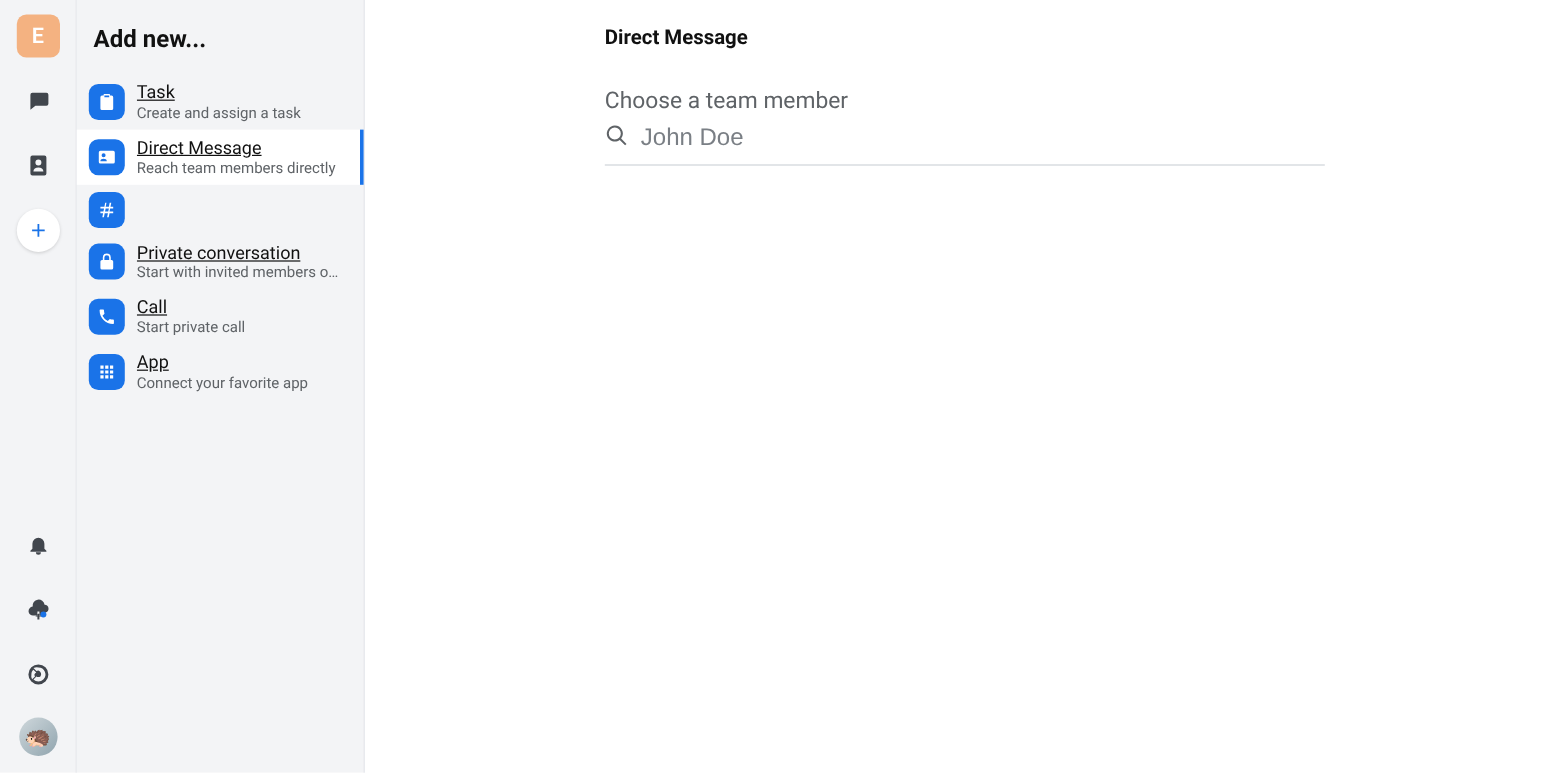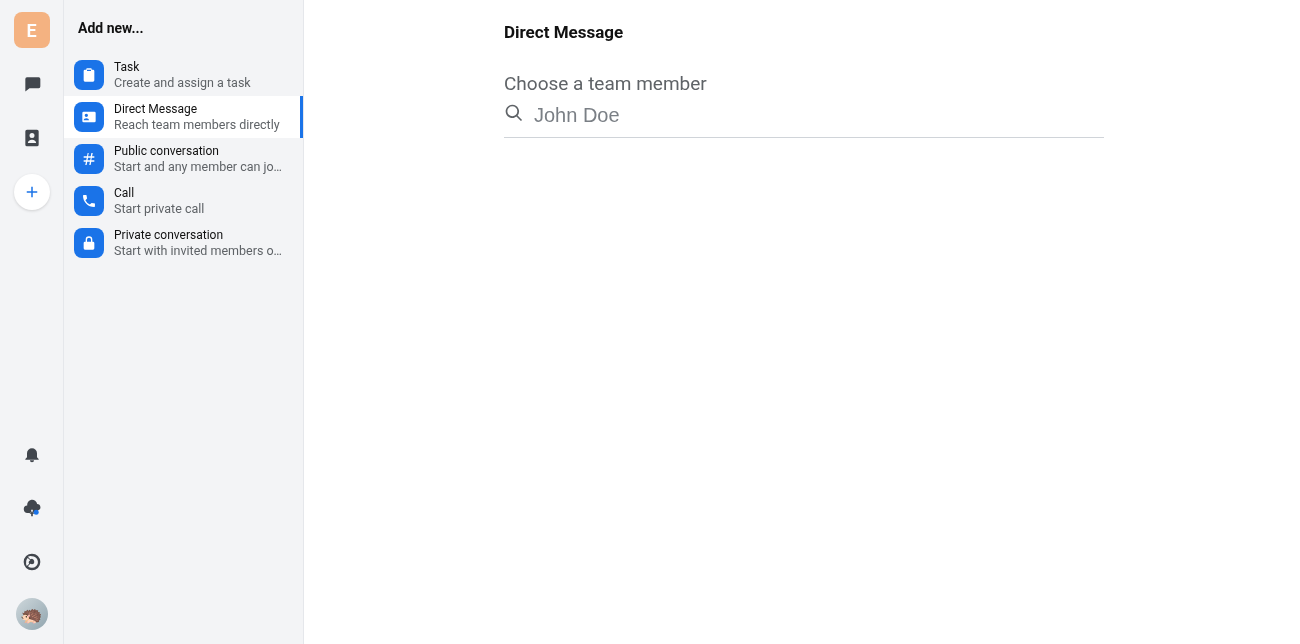--- a/index.html
+++ b/index.html
@@ -54,21 +54,21 @@
   .panel {
     width: 240px;
     background: #f3f4f6;
     border-right: 1px solid #e5e7eb;
     display: flex;
     flex-direction: column;
   }
   .panel-header {
     padding: 20px 16px 14px 14px;
     font-weight: 700;
-    font-size: 14px;
+    font-size: 20px;
     color: #111;
   }
   .item-list { padding-top: 4px; }
   .item {
     display: flex;
     align-items: center;
     gap: 10px;
     padding: 6px 10px;
     cursor: pointer;
     position: relative;
@@ -86,21 +86,21 @@
   .item .badge {
     width: 30px; height: 30px;
     background: #1a73e8;
     border-radius: 8px;
     flex-shrink: 0;
     display:flex;align-items:center;justify-content:center;
     color:#fff;
   }
   .item .badge svg { width: 16px; height: 16px; }
   .item .txt { overflow: hidden; }
-  .item .title { font-size: 12px; color: #111; line-height: 1.25; }
+  .item .title { font-size: 15px; color: #111; line-height: 1.25; text-decoration: underline; }
   .item .subtitle {
     font-size: 12.5px; color: #5f6367;
     white-space: nowrap; overflow: hidden; text-overflow: ellipsis;
     max-width: 168px;
   }
 
   
   .main {
     flex: 1;
     padding: 22px 60px 0 200px;
@@ -206,45 +206,52 @@
           <div class="title">Direct Message</div>
           <div class="subtitle">Reach team members directly</div>
         </div>
       </div>
       <div class="item">
         <div class="badge">
           <svg viewBox="0 0 24 24" fill="currentColor">
             <path d="M10 3l-1 5H4v2h4.6l-.8 4H4v2h3.4l-1 5h2l1-5h4l-1 5h2l1-5H20v-2h-4.6l.8-4H20V8h-3.4l1-5h-2l-1 5h-4l1-5zM10.6 10h4l-.8 4h-4z"></path>
           </svg>
         </div>
-        <div class="txt">
-          <div class="title">Public conversation</div>
-          <div class="subtitle">Start and any member can jo…</div>
+      </div>
+      <div class="item">
+        <div class="badge">
+          <svg viewBox="0 0 24 24" fill="currentColor">
+            <path d="M12 2a5 5 0 0 1 5 5v3h1a2 2 0 0 1 2 2v8a2 2 0 0 1-2 2H6a2 2 0 0 1-2-2v-8a2 2 0 0 1 2-2h1V7a5 5 0 0 1 5-5zm0 2a3 3 0 0 0-3 3v3h6V7a3 3 0 0 0-3-3z"></path>
+          </svg>
+        </div>
+        <div class="txt">
+          <div class="title">Private conversation</div>
+          <div class="subtitle">Start with invited members o…</div>
         </div>
       </div>
       <div class="item">
         <div class="badge">
           <svg viewBox="0 0 24 24" fill="currentColor">
             <path d="M6.6 10.8a15 15 0 0 0 6.6 6.6l2.2-2.2a1 1 0 0 1 1-.25 11 11 0 0 0 3.5.56 1 1 0 0 1 1 1V20a1 1 0 0 1-1 1C10.7 21 3 13.3 3 4a1 1 0 0 1 1-1h3.5a1 1 0 0 1 1 1c0 1.2.2 2.4.56 3.5a1 1 0 0 1-.25 1z"></path>
           </svg>
         </div>
         <div class="txt">
           <div class="title">Call</div>
           <div class="subtitle">Start private call</div>
         </div>
       </div>
       <div class="item">
         <div class="badge">
           <svg viewBox="0 0 24 24" fill="currentColor">
-            <path d="M12 2a5 5 0 0 1 5 5v3h1a2 2 0 0 1 2 2v8a2 2 0 0 1-2 2H6a2 2 0 0 1-2-2v-8a2 2 0 0 1 2-2h1V7a5 5 0 0 1 5-5zm0 2a3 3 0 0 0-3 3v3h6V7a3 3 0 0 0-3-3z"></path>
-          </svg>
-        </div>
-        <div class="txt">
-          <div class="title">Private conversation</div>
-          <div class="subtitle">Start with invited members o…</div>
+            <path d="M4 4h4v4H4zm6 0h4v4h-4zm6 0h4v4h-4zM4 10h4v4H4zm6 0h4v4h-4zm6 0h4v4h-4zM4 16h4v4H4zm6 0h4v4h-4zm6 0h4v4h-4z"></path>
+          </svg>
+        </div>
+        <div class="txt">
+          <div class="title">App</div>
+          <div class="subtitle">Connect your favorite app</div>
         </div>
       </div>
     </div>
 </div>
 
 <div class="main">
   <div class="main-inner">
     <div class="main-title">Direct Message</div>
     <div class="field-label">Choose a team member</div>
     <div class="search-row">

